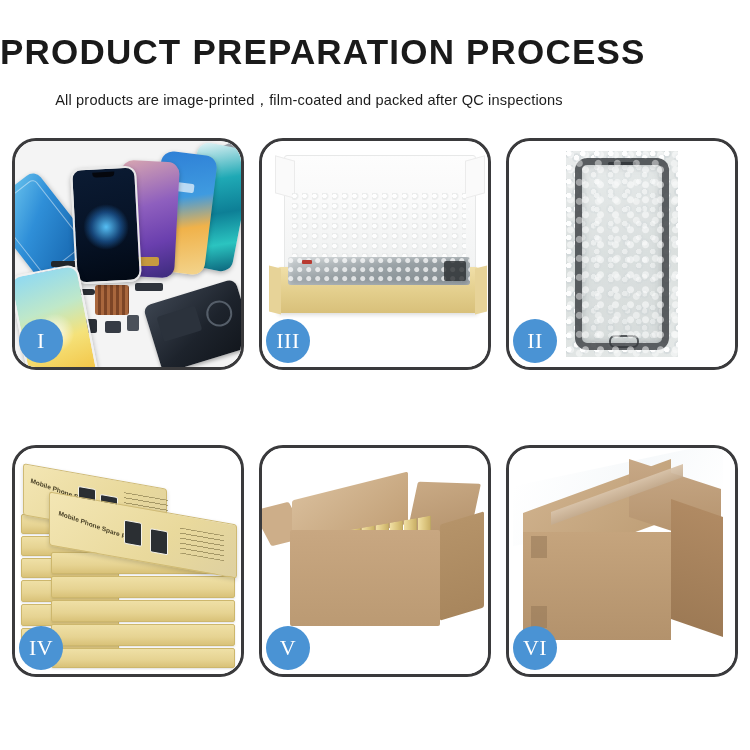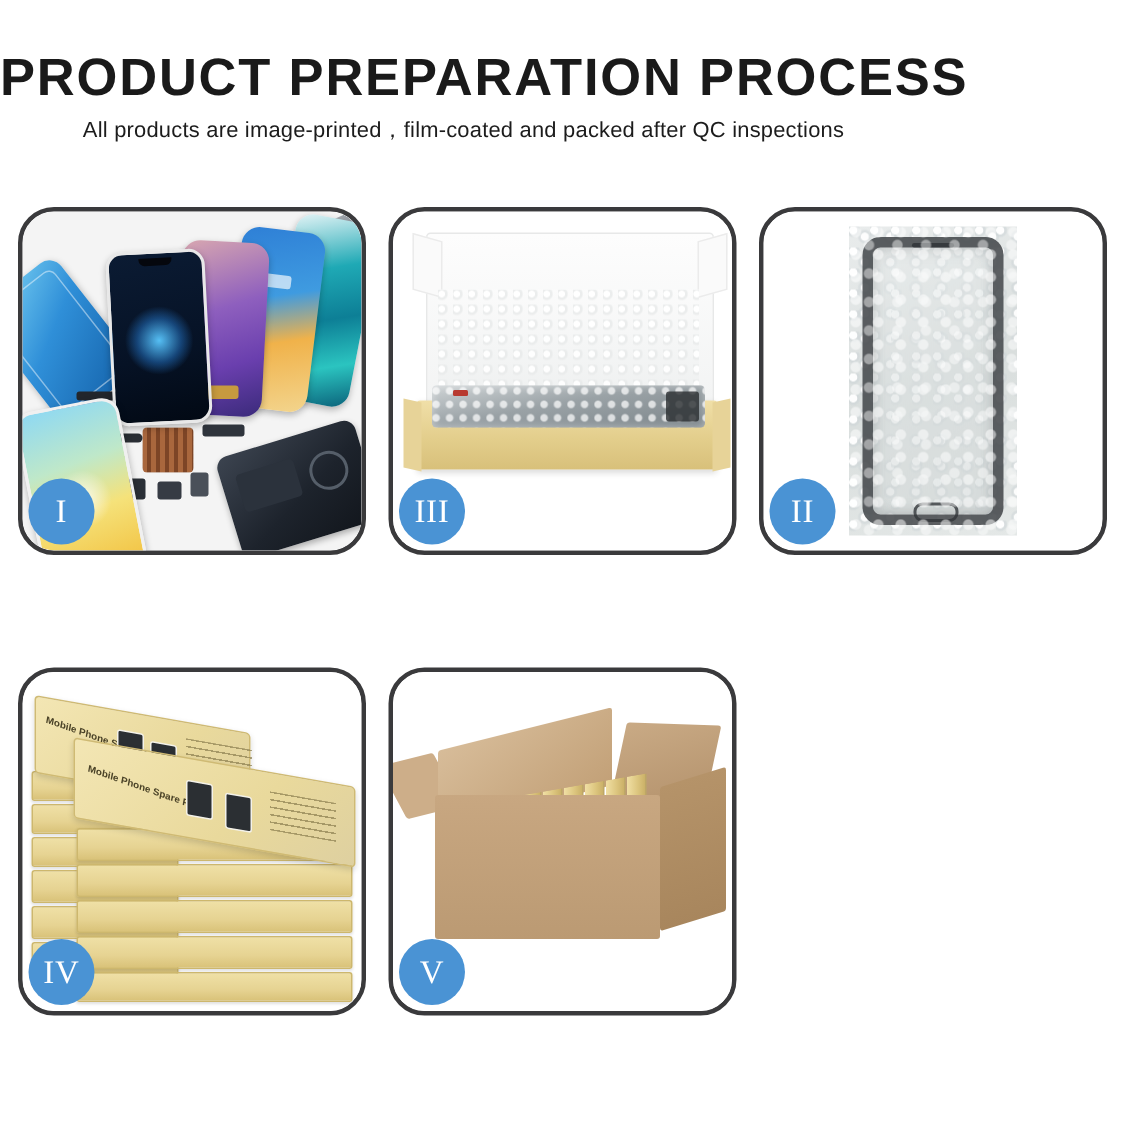--- a/index.html
+++ b/index.html
@@ -9,21 +9,21 @@
   }
   .page{position:relative;width:750px;height:750px;background:#fff;}
 
   
   .header{position:absolute;left:0;top:0;width:618px;text-align:center;}
   .title{
     font-size:35px;letter-spacing:1.2px;color:#1a1a1a;font-weight:700;
     margin-top:34px;line-height:1;white-space:nowrap;
   }
   .subtitle{
-    font-size:14.6px;color:#1c1c1c;margin-top:8px;letter-spacing:.15px;
+    font-size:14.6px;color:#1c1c1c;margin-top:22px;letter-spacing:.15px;
     white-space:nowrap;font-weight:400;
   }
 
   
   .grid{
     position:absolute;left:12px;top:138px;width:726px;height:546px;
     display:grid;grid-template-columns:repeat(3,232px);
     grid-template-rows:repeat(2,232px);
     column-gap:15px;row-gap:75px;
   }
@@ -331,15 +331,30 @@
               <i style="left:112px"></i>
           </div>
           <div class="innerfold"></div>
           <div class="carton"></div>
           <div class="carton-r"></div>
         </div>
       </div>
       <div class="badge">V</div>
     </div>
 
+    <div class="panel">
+      <div class="photo">
+        <div class="p6">
+          <div class="wrapsheen"></div>
+          <div class="c6-top"></div>
+          <div class="c6-topr"></div>
+          <div class="tape"></div>
+          <div class="c6-front"></div>
+          <div class="c6-side"></div>
+          <div class="tab1"></div>
+          <div class="tab2"></div>
+        </div>
+      </div>
+      <div class="badge">VI</div>
+    </div>
 
   </div>
 </div>
 
 </body></html>

